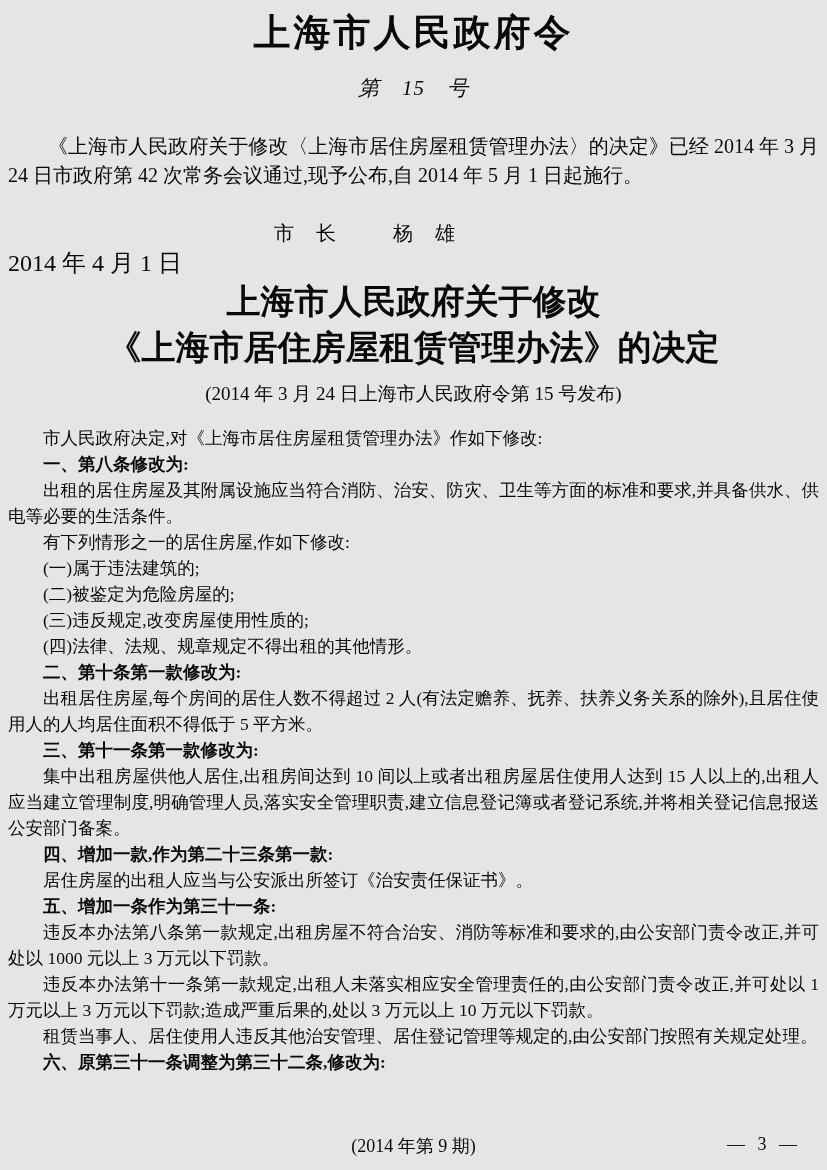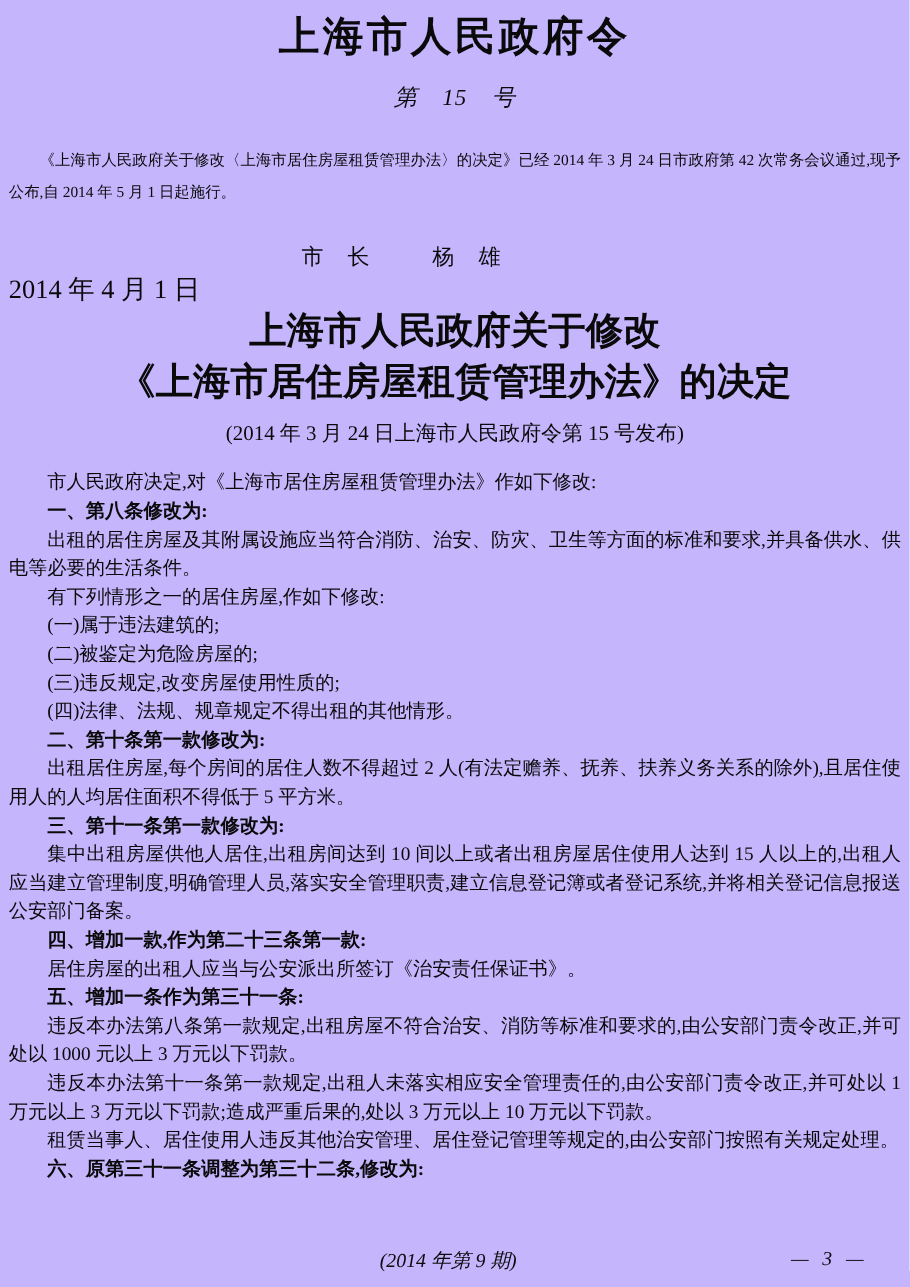--- a/index.html
+++ b/index.html
@@ -1,51 +1,51 @@
 <!DOCTYPE html>
 <html><head>
 <meta charset="utf-8">
 <style>
   html, body { margin:0; padding:0; background:#ffffff; }
   .page {
     width:827px; height:1170px; position:relative; box-sizing:border-box;
-    background:#c4b5fd; color:#0a0a0a; overflow:hidden;
+    background:#e5e5e5; color:#0a0a0a; overflow:hidden;
     font-family:"Liberation Serif","DejaVu Serif",serif;
     padding:6px 8px 0 8px;
   }
   .doc-title {
     text-align:center; font-size:37px; font-weight:bold;
     letter-spacing:3px; margin-top:2px;
   }
   .doc-number {
     text-align:center; font-size:21px; margin-top:16px; letter-spacing:1px;font-style:italic;
   }
   .announcement {
-    margin-top:30px; font-size:14px; line-height:29px;
+    margin-top:30px; font-size:20px; line-height:29px;
     text-indent:2em; text-align:justify;
   }
   .signature-row {
     margin-top:30px; text-align:center; padding-right:97px;
     font-size:20px; letter-spacing:1px;
   }
   .signature-gap { display:inline-block; width:56px; }
   .sign-date {
     padding-right:58px; font-size:24px; 
   }
   .decision-title {
     text-align:center; font-size:34px; font-weight:bold;
     line-height:46px; margin-top:0;
   }
   .pub-note { text-align:center; font-size:19px; margin-top:10px; }
   .body-text { margin-top:18px; font-size:17.5px; line-height:26px; }
   .para { text-indent:2em; text-align:justify; margin:0; }
   .para.bold { font-weight:bold; }
   .footer {
-    position:absolute; bottom:12px; left:0; right:12px;
-    font-size:18px; height:24px;font-style:italic;
+    position:absolute; bottom:12px; left:0; right:0;
+    font-size:18px; height:24px;
   }
   .footer-issue { text-align:center; }
   .footer-page {
     position:absolute; right:26px; top:0; letter-spacing:4px; white-space:nowrap;
   }
 </style>
 </head>
 <body>
 
 <div class="page">

